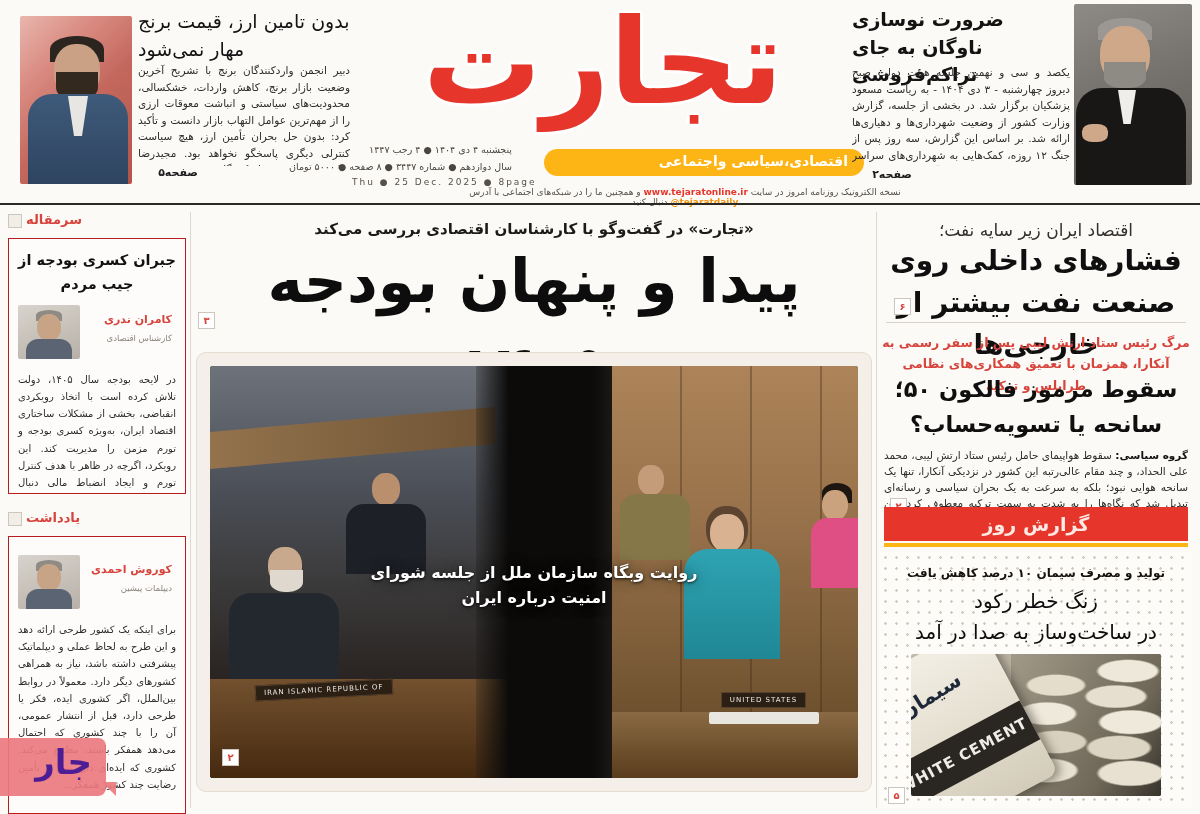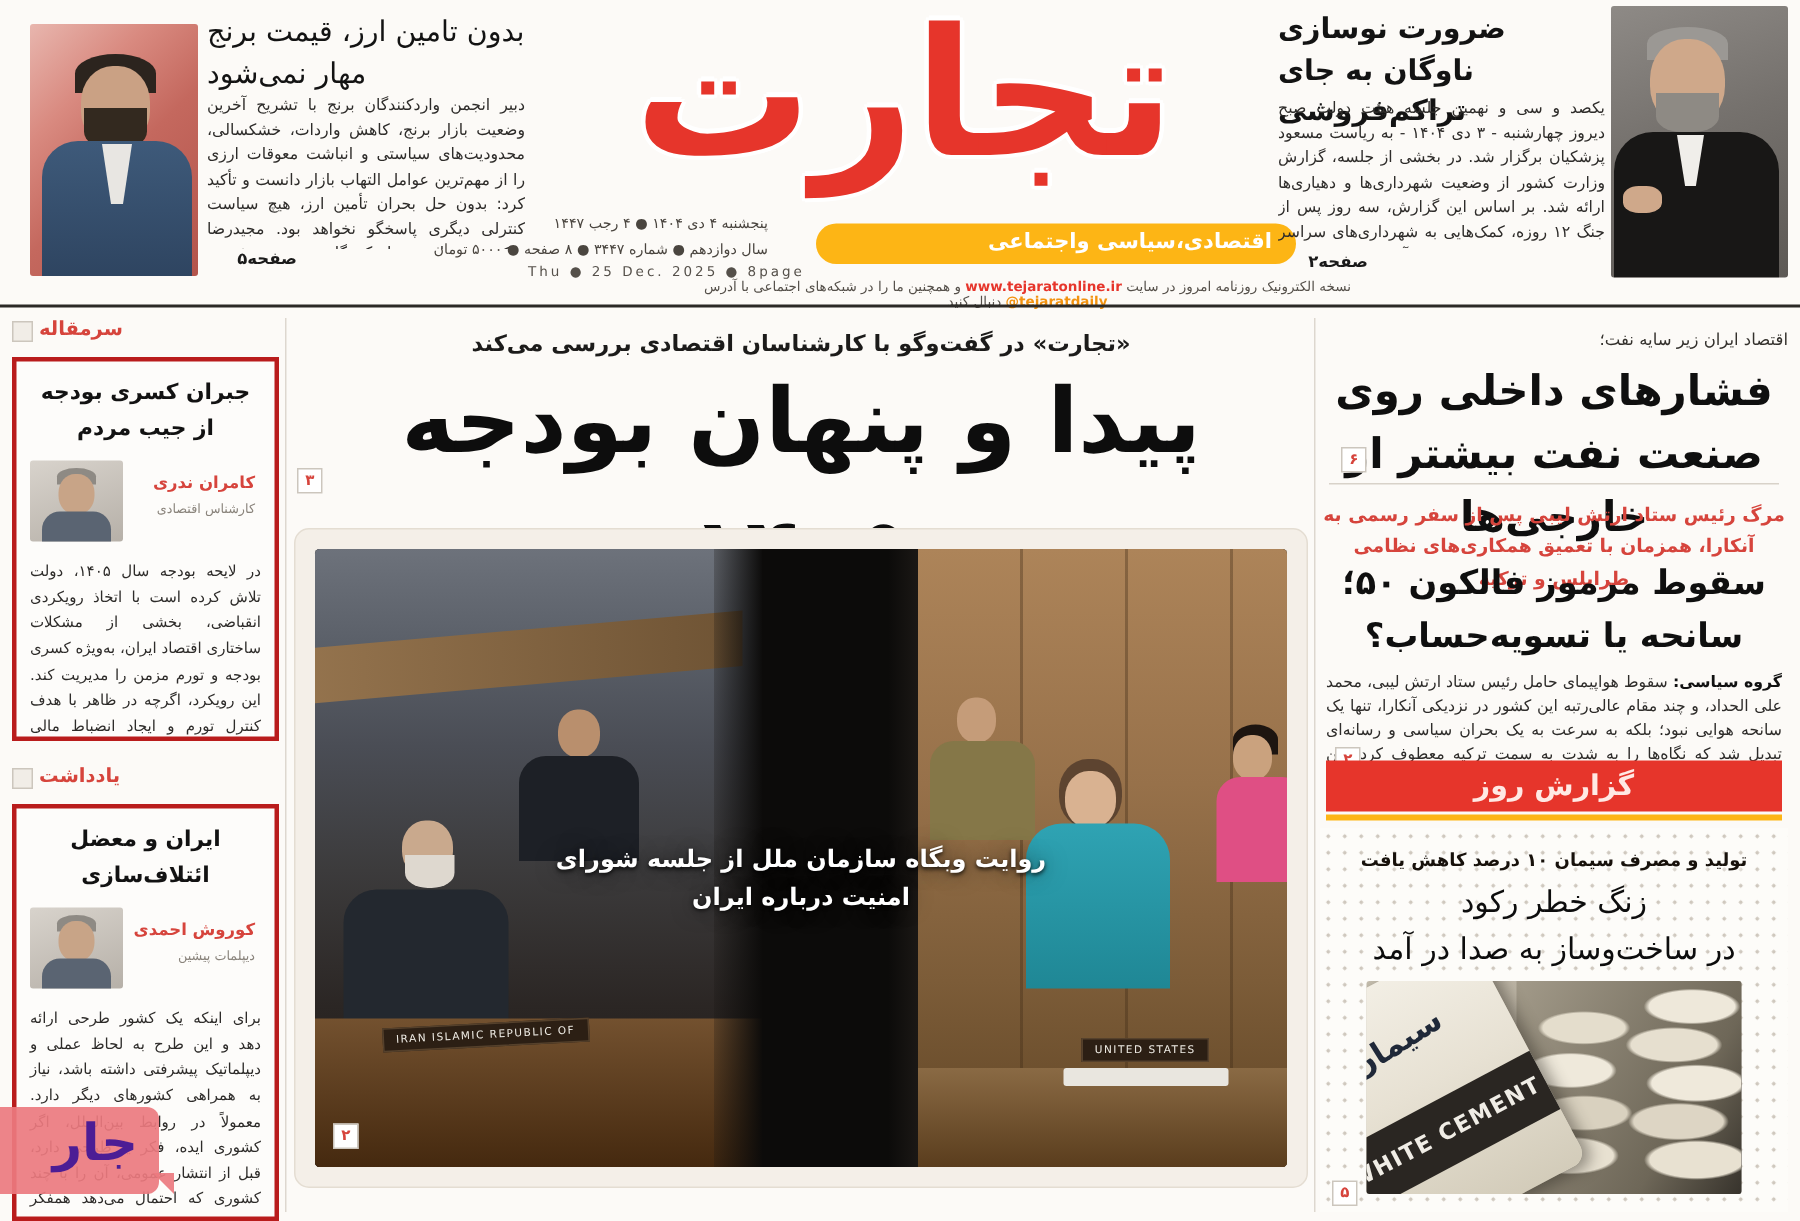--- a/index.html
+++ b/index.html
@@ -134,21 +134,21 @@
   .plate-iran { left:7%; bottom:19.5%; transform:rotate(-3deg); }
   .plate-us { right:8%; bottom:17%;margin-left:36px; }
   .un-caption { position:absolute; left:0; right:0; top:47%; text-align:center; color:#fff; z-index:5;
     text-shadow:0 1px 3px rgba(0,0,0,0.85), 0 0 14px rgba(0,0,0,0.6); }
   .un-caption .ck { font-size:16px; font-weight:bold; line-height:1.6; }
   .un-caption .hl { margin-top:16px; font-size:30px; font-weight:bold; line-height:1.55; }
   .un-badge { position:absolute; left:12px; bottom:12px; z-index:6; }
 
   
   .rc { left:880px; top:212px; width:312px; height:596px; }
-  .rc-item1-kicker { position:absolute; top:8px; left:0; width:100%; font-size:11px; color:#33302c; }
+  .rc-item1-kicker { position:absolute; top:8px; left:0; width:100%; text-align:center; font-size:17px; color:#33302c; }
   .rc-item1-head { position:absolute; top:28px; left:0; width:100%; text-align:center; font-size:28px; font-weight:bold; color:#0f0f0f; line-height:1.5; }
   .rc-badge6 { position:absolute; top:86px; left:14px; }
   .rc-sep { position:absolute; top:110px; left:6px; width:300px; height:1px; background:#d8d2c9; }
   .rc-item2-kicker { position:absolute; top:120px; left:0; width:100%; text-align:center; font-size:12.5px; font-weight:bold; color:#d6443c; line-height:1.7; }
   .rc-item2-head { position:absolute; top:160px; left:0; width:100%; text-align:center; font-size:22.5px; font-weight:bold; color:#0f0f0f; line-height:1.55; }
   .rc-item2-body { position:absolute; top:236px; left:4px; width:304px; height:62px; font-size:10.5px; color:#2e2c2a; text-align:justify; line-height:1.52; overflow:hidden; }
   .rc-item2-body b { color:#111; }
   .rc-badge2 { position:absolute; top:286px; left:10px; }
   .rc-banner { position:absolute; top:295px; left:4px; width:304px; height:34px; background:#e6352b;
     display:flex; align-items:center; justify-content:center; }
@@ -181,21 +181,21 @@
   .cem-band { position:absolute; left:0; top:88px; width:100%; height:44px; background:#2a2622; display:flex; align-items:center; justify-content:center; }
   .cem-band span { color:#f0ede6; font-weight:bold; font-size:15px; letter-spacing:1px; white-space:nowrap; }
   .cem-script { position:absolute; left:18px; top:30px; width:110px; text-align:center; color:#1f2838; font-size:21px; font-weight:bold; transform:rotate(-4deg); }
   .rc-badge5 { position:absolute; bottom:4px; left:8px; }
 
   
   .sb { left:8px; top:212px; width:178px; height:600px; }
   .sb-sec-head { position:relative; height:22px; margin-bottom:4px; }
   .sb-sec-tab { position:absolute; left:0; top:2px; width:14px; height:14px; background:#f1ede7; border:1px solid #ccc6bd; }
   .sb-sec-title { position:absolute; left:18px; top:0; font-size:13px; font-weight:bold; color:#d6443c; }
-  .sb-box { background:#fdfcfa; border:3px solid #b91c1c; padding:10px 9px 15px; overflow:hidden; }
+  .sb-box { background:#fdfcfa; border:1px solid #b91c1c; padding:10px 9px 15px; overflow:hidden; }
   .sb-title { text-align:center; font-size:14.5px; font-weight:bold; color:#121212; line-height:1.65; }
   .sb-author-row { position:relative; height:58px; margin-top:8px; }
   .sb-avatar { position:absolute; left:0; top:0; width:62px; height:54px; border-radius:2px; overflow:hidden;
     background:linear-gradient(160deg,#d8d3cc,#b6b0a8); }
   .sb-avatar .a-head { position:absolute; left:19px; top:9px; width:24px; height:27px; border-radius:46%; background:#c8a487; }
   .sb-avatar .a-hair { position:absolute; left:18px; top:5px; width:26px; height:11px; border-radius:50% 50% 0 0; background:#8e8a84; }
   .sb-avatar .a-body { position:absolute; left:8px; top:34px; width:46px; height:22px; border-radius:12px 12px 0 0; background:#5a6472; }
   .sb-author { position:absolute; right:4px; top:8px; font-size:11px; font-weight:bold; color:#d6443c; }
   .sb-role { position:absolute; right:4px; top:28px; font-size:8.5px; color:#8a847c; }
   .sb-body { margin-top:8px; font-size:10px; color:#2e2c2a; text-align:justify; line-height:1.72; }
@@ -349,21 +349,20 @@
 
     </div>
 
     <div class="sb-gap"></div>
 
     <div class="sb-sec-head">
       <div class="sb-sec-tab"></div>
       <div class="sb-sec-title fa">یادداشت</div>
     </div>
     <div class="sb-box" style="height:278px;">
-      <div class="sb-title fa">ایران و معضل ائتلاف‌سازی</div>
       <div class="sb-author-row">
         <div class="sb-avatar">
           <div class="a-hair"></div>
           <div class="a-head"></div>
           <div class="a-body"></div>
         </div>
         <div class="sb-author fa">کوروش احمدی</div>
         <div class="sb-role fa">دیپلمات پیشین</div>
       </div>
       <div class="sb-body fa">برای اینکه یک کشور طرحی ارائه دهد و این طرح به لحاظ عملی و دیپلماتیک پیشرفتی داشته باشد، نیاز به همراهی کشورهای دیگر دارد. معمولاً در روابط بین‌الملل، اگر کشوری ایده، فکر یا طرحی دارد، قبل از انتشار عمومی، آن را با چند کشوری که احتمال می‌دهد همفکر باشند، مطرح می‌کند. کشوری که ایده‌ای دارد پس از تأمین رضایت چند کشور همفکر...</div>

